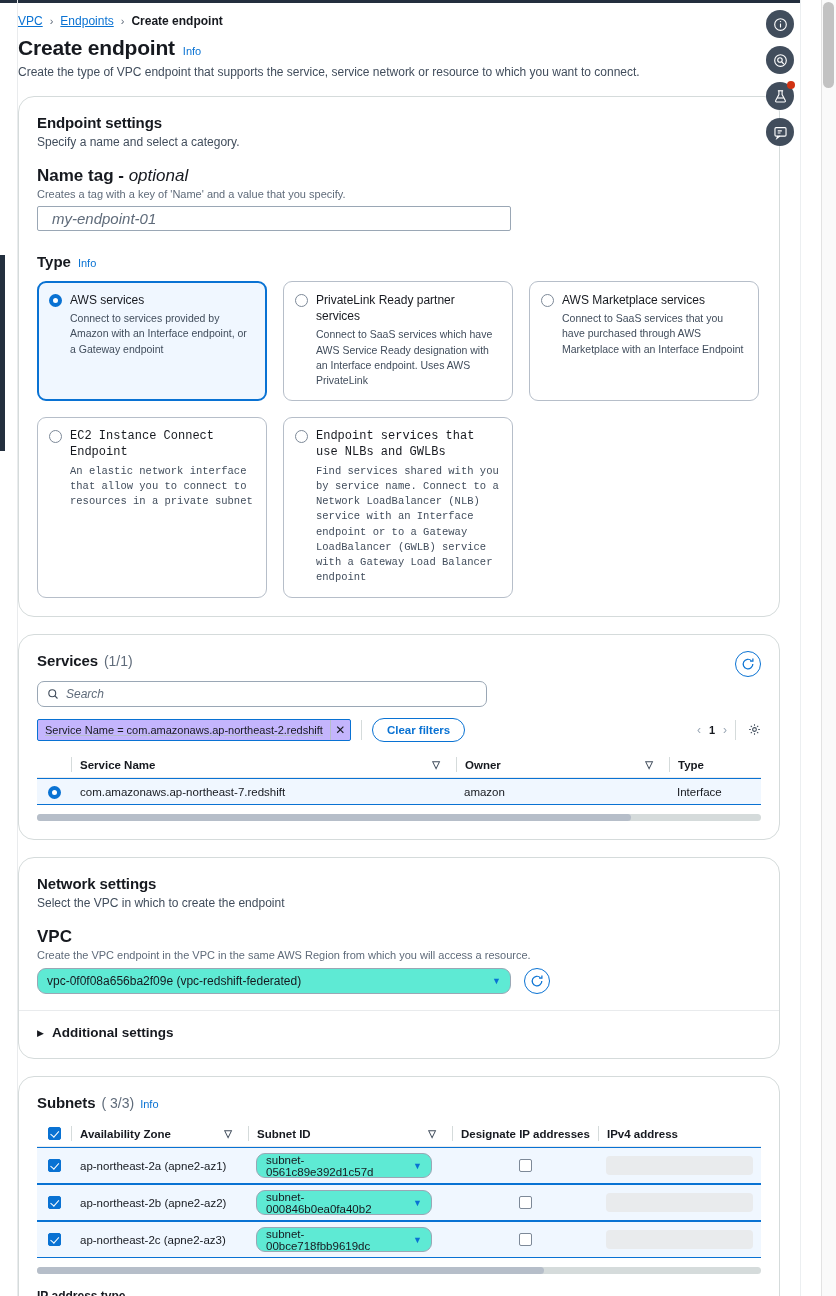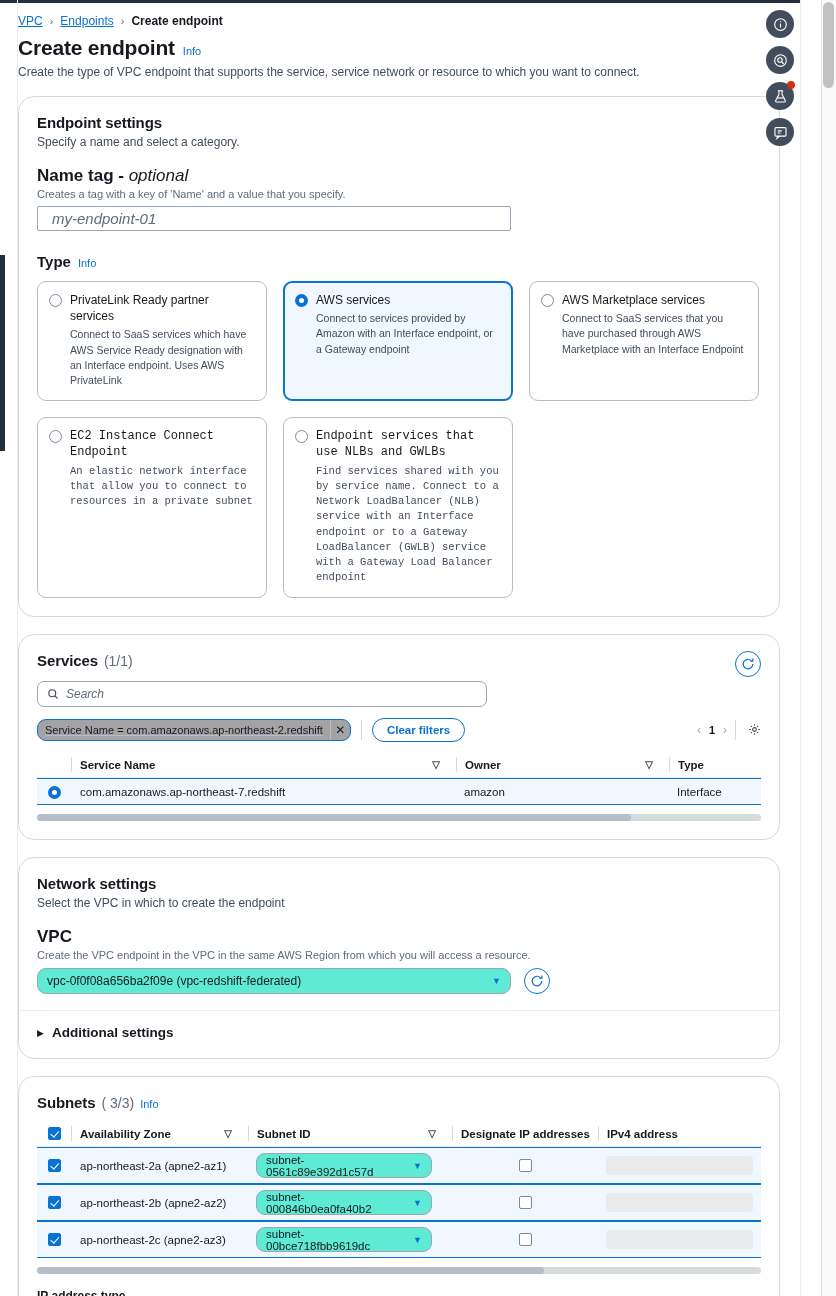--- a/index.html
+++ b/index.html
@@ -116,21 +116,21 @@
   }
   .search-box input {
     border:none; outline:none; flex:1; font-size:12px;
     font-family:"Liberation Sans", sans-serif; background:transparent;
   }
   .search-box input::placeholder { color:#5f6b7a; font-style:italic; }
 
   .filter-row { display:flex; align-items:center; gap:10px; margin-top:11px; position:relative; }
   .token {
     display:flex; align-items:center; height:22px;
-    border:1px solid #0972d3; border-radius:9px; background:#a3a3a3; overflow:hidden;
+    border:1px solid #0972d3; border-radius:2px; background:#c4b5fd; overflow:hidden;
   }
   .token .token-text {
     font-size:11px; color:#16191f; padding:0 7px;
     text-decoration:underline; text-decoration-color:#b6bec9;
     white-space:nowrap;
   }
   .token .token-x {
     border-left:1px solid #b6bec9; width:20px; height:100%;
     display:flex; align-items:center; justify-content:center;
     color:#16191f; font-size:12px; cursor:pointer;
@@ -267,32 +267,32 @@
       </div>
       <div class="field-hint">Creates a tag with a key of 'Name' and a value that you specify.</div>
       <input class="text-input" type="text" placeholder="my-endpoint-01" value="" style="">
 
       <div class="type-head">
         <h3>Type</h3>
         <span class="info-link">Info</span>
       </div>
 
       <div class="tile-grid">
+        <div class="tile selected">
+          <span class="radio checked"></span>
+          <div>
+            <div class="tile-title">AWS services</div>
+            <div class="tile-desc">Connect to services provided by Amazon with an Interface endpoint, or a Gateway endpoint</div>
+          </div>
+        </div>
         <div class="tile">
           <span class="radio"></span>
           <div>
             <div class="tile-title">PrivateLink Ready partner services</div>
             <div class="tile-desc">Connect to SaaS services which have AWS Service Ready designation with an Interface endpoint. Uses AWS PrivateLink</div>
-          </div>
-        </div>
-        <div class="tile selected">
-          <span class="radio checked"></span>
-          <div>
-            <div class="tile-title">AWS services</div>
-            <div class="tile-desc">Connect to services provided by Amazon with an Interface endpoint, or a Gateway endpoint</div>
           </div>
         </div>
         <div class="tile">
           <span class="radio"></span>
           <div>
             <div class="tile-title">AWS Marketplace services</div>
             <div class="tile-desc">Connect to SaaS services that you have purchased through AWS Marketplace with an Interface Endpoint</div>
           </div>
         </div>
         <div class="tile row2">

